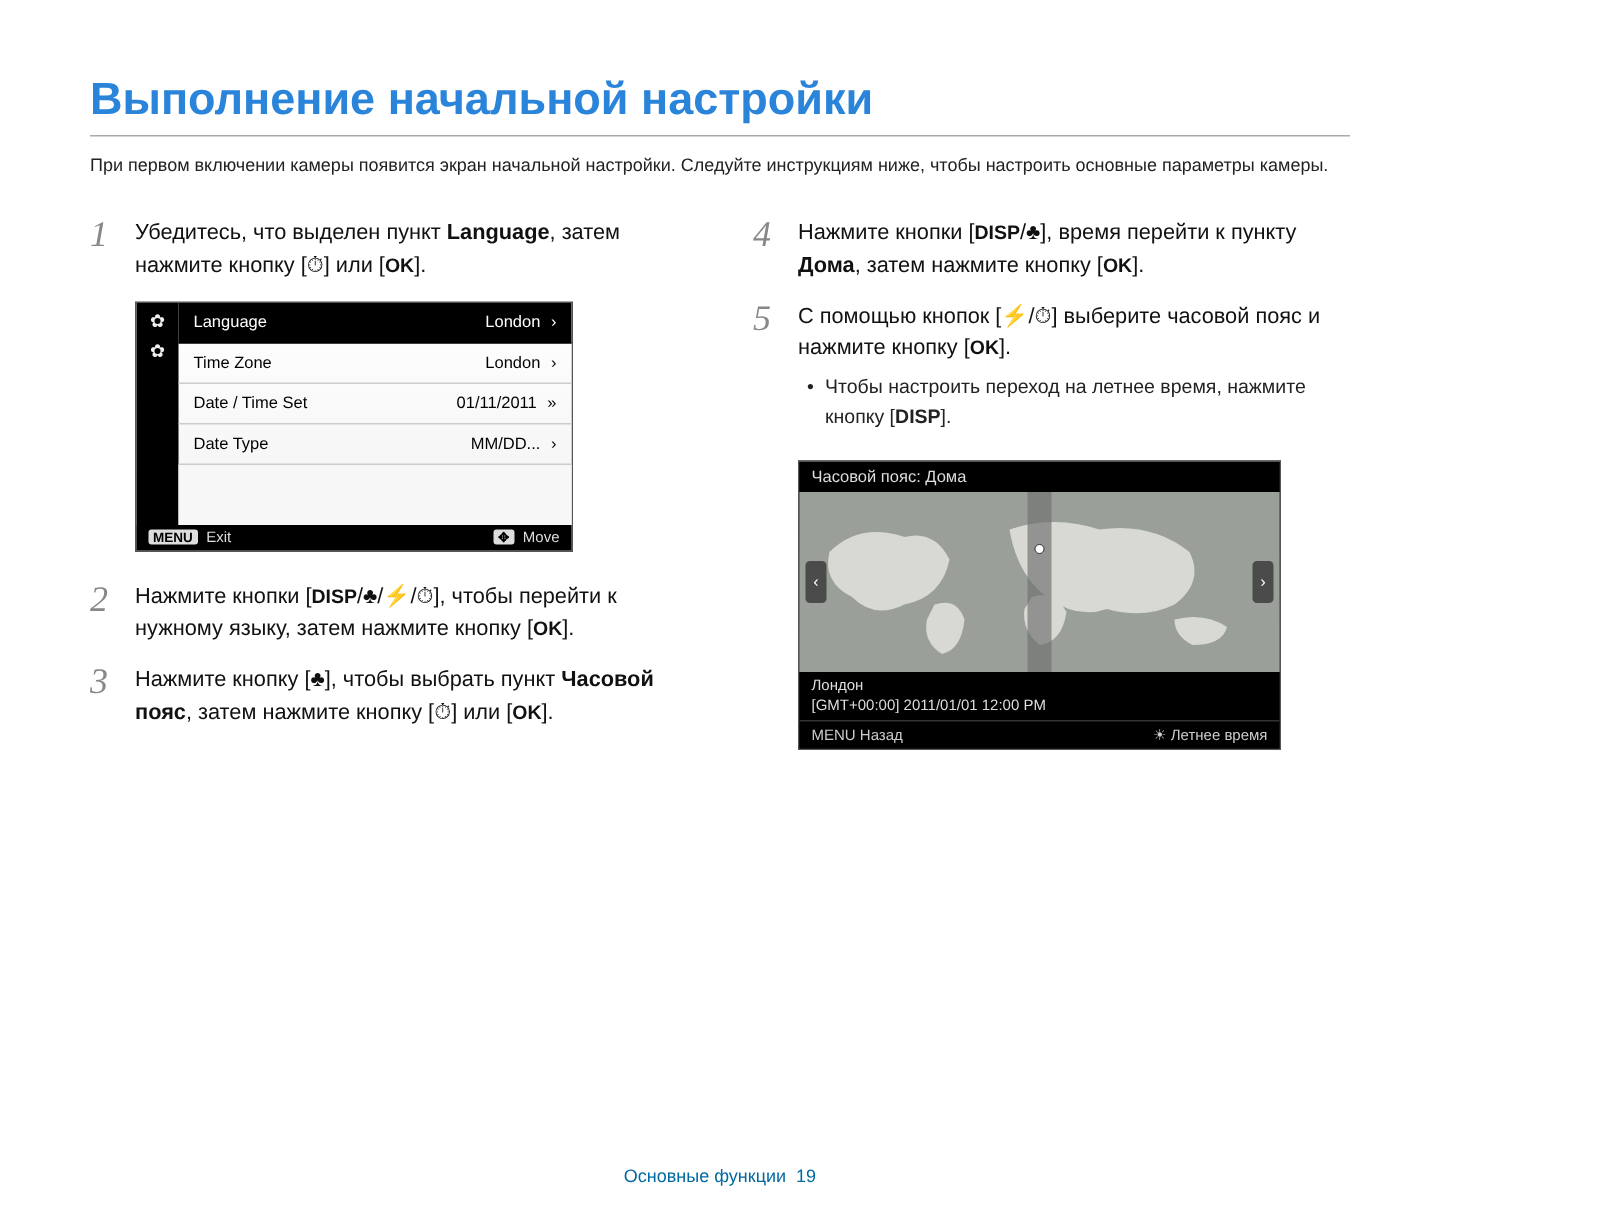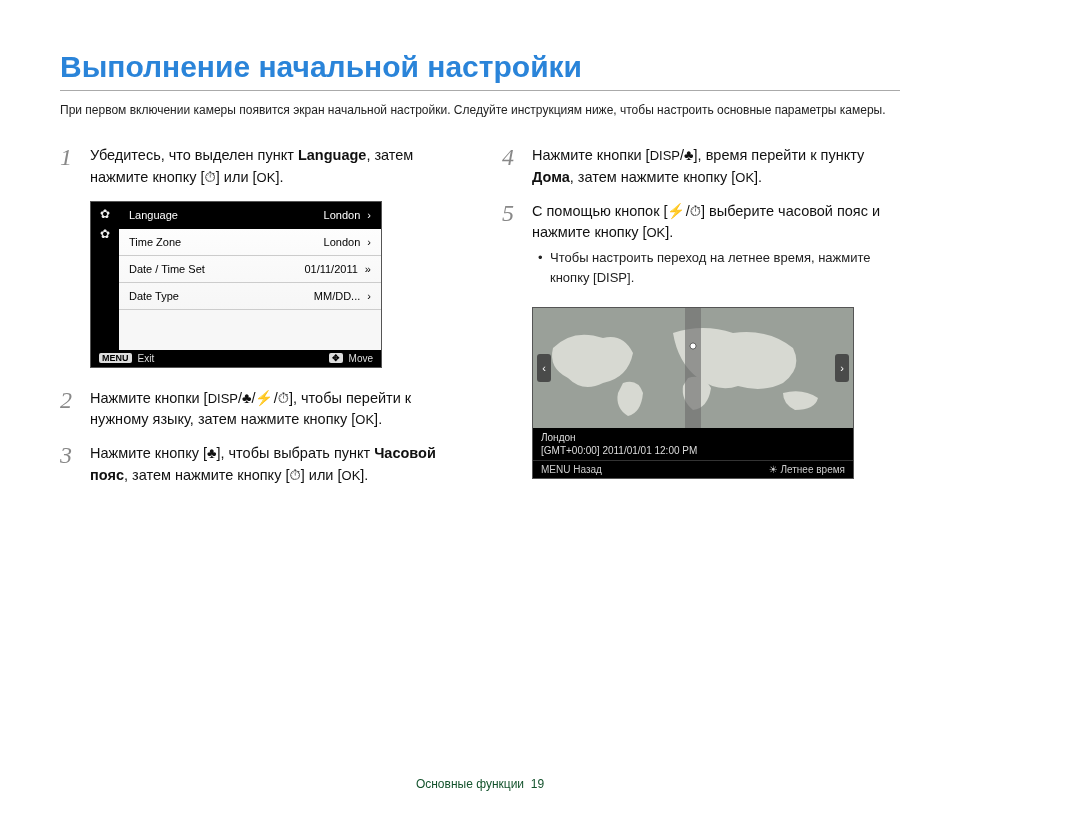--- a/index.html
+++ b/index.html
@@ -179,25 +179,25 @@
     font-size:10px;padding:3px 8px;
     border-top:1px solid #333;
     gap:44px;
   }
 
   .page-footer {
     position:absolute;
     bottom: 24px; left:0; right:0;
     text-align:center;
     font-size:12px;
-    color:#14532d;
+    color:#0369a1;
   }
 
   
-  .k { font-weight:normal; font-family: Arial, sans-serif; font-size:13px;text-align:center; }
+  .k { font-weight:bold; font-family: Arial, sans-serif; font-size:13px;text-align:center; }
   .sym { font-family: Arial, sans-serif; }
 </style>
 </head>
 <body>
 
 <div class="page">
 
   <h1 class="title">Выполнение начальной настройки</h1>
   <div class="hr"></div>
   <div class="intro">При первом включении камеры появится экран начальной настройки. Следуйте инструкциям ниже, чтобы настроить основные параметры камеры.</div>
@@ -281,20 +281,21 @@
         <div class="step-body">
           <span>С помощью кнопок [</span><span class="sym">⚡</span>/<span class="sym">⏱</span><span>] выберите часовой пояс и нажмите кнопку [</span><span class="k">OK</span><span>].</span>
 
           <div class="bullet">
             <span>Чтобы настроить переход на летнее время, нажмите кнопку [</span><span class="k">DISP</span><span>].</span>
           </div>
         </div>
       </div>
 
       <div class="lcd2">
+        <div class="topbar">Часовой пояс: Дома</div>
         <div class="map">
           <svg viewBox="0 0 320 120" preserveAspectRatio="none">
             <rect x="0" y="0" width="320" height="120" fill="#9aa099"></rect>
 
             <path d="M20,40 Q40,20 70,30 Q90,25 100,45 Q95,70 70,75 Q50,85 35,70 Q15,60 20,40 Z" fill="#d7d9d2"></path>
             <path d="M90,75 Q105,70 110,85 Q108,105 95,108 Q82,100 85,85 Z" fill="#d7d9d2"></path>
             <path d="M140,25 Q170,15 200,25 Q235,20 260,40 Q270,60 250,75 Q230,85 205,78 Q185,85 165,70 Q145,55 140,25 Z" fill="#d7d9d2"></path>
             <path d="M155,70 Q170,65 178,80 Q175,100 160,102 Q148,92 150,78 Z" fill="#d7d9d2"></path>
             <path d="M250,85 Q270,80 285,90 Q282,102 262,102 Q250,96 250,85 Z" fill="#d7d9d2"></path>
 

